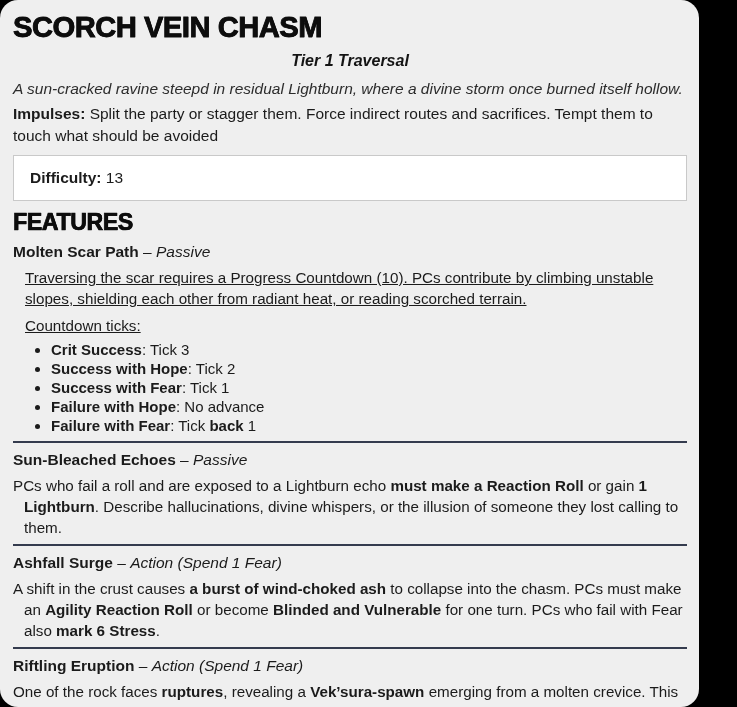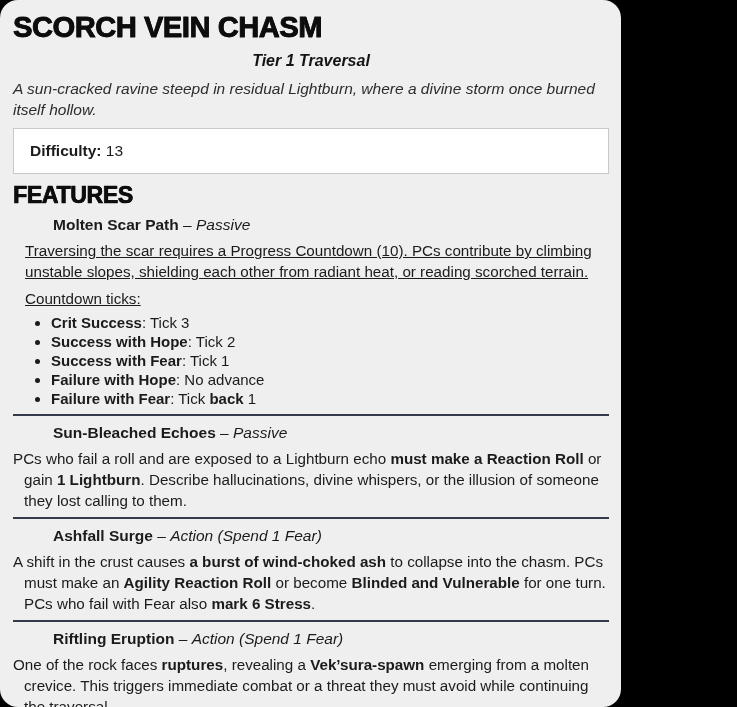--- a/index.html
+++ b/index.html
@@ -12,21 +12,21 @@
   }
   *{box-sizing:border-box;}
   html,body{margin:0;padding:0;}
   body{
     width:737px;height:707px;
     background:var(--page-bg);
     font-family:"Liberation Sans","DejaVu Sans",sans-serif;
     color:var(--text);
   }
   .card{
-    width:621px;height:707px;
+    width:699px;height:707px;
     background:var(--card-bg);
     border-radius:18px;
     padding:10px 12px 8px 13px;
     overflow:hidden;
   }
   h1.title{
     margin:2px 0 0;
     font-size:29px;
     line-height:30px;
     font-weight:bold;
@@ -79,21 +79,21 @@
     padding:8px 0 6px;
     border-bottom:2px solid var(--divider);
   }
   .feature:last-child{border-bottom:none;}
   .feature h3{
     margin:0;
     font-size:15.5px;
     line-height:18px;
     font-weight:normal;
   }
-  .feature h3 .fname{font-weight:bold;margin-left:40px;}
+  .feature h3 .fname{font-weight:bold;}
   .feature h3 .ftype{font-style:italic;}
   .feature p{
     margin:6px 0 0;
     font-size:15.2px;
     line-height:21px;
   }
   .feature p.indented{margin-left:12px;text-decoration:underline;}
   .feature p.hanging{padding-left:11px;text-indent:-11px;}
   .feature ul{
     margin:4px 0 0;
@@ -107,20 +107,21 @@
   strong{font-weight:bold;}
 </style>
 </head>
 <body>
 
 <div class="card">
   <header>
     <h1 class="title">SCORCH VEIN CHASM</h1>
     <div class="subtitle">Tier 1 Traversal</div>
     <p class="flavor">A sun-cracked ravine steepd in residual Lightburn, where a divine storm once burned itself hollow.</p>
+    <p class="impulses"><strong>Impulses:</strong><span> Split the party or stagger them. Force indirect routes and sacrifices. Tempt them to touch what should be avoided</span></p>
   </header>
 
   <section class="stat-box">
     <p><strong>Difficulty:</strong><span> 13</span></p>
   </section>
 
   <h2 class="features-heading">FEATURES</h2>
 
   <div id="features">
       <section class="feature">

